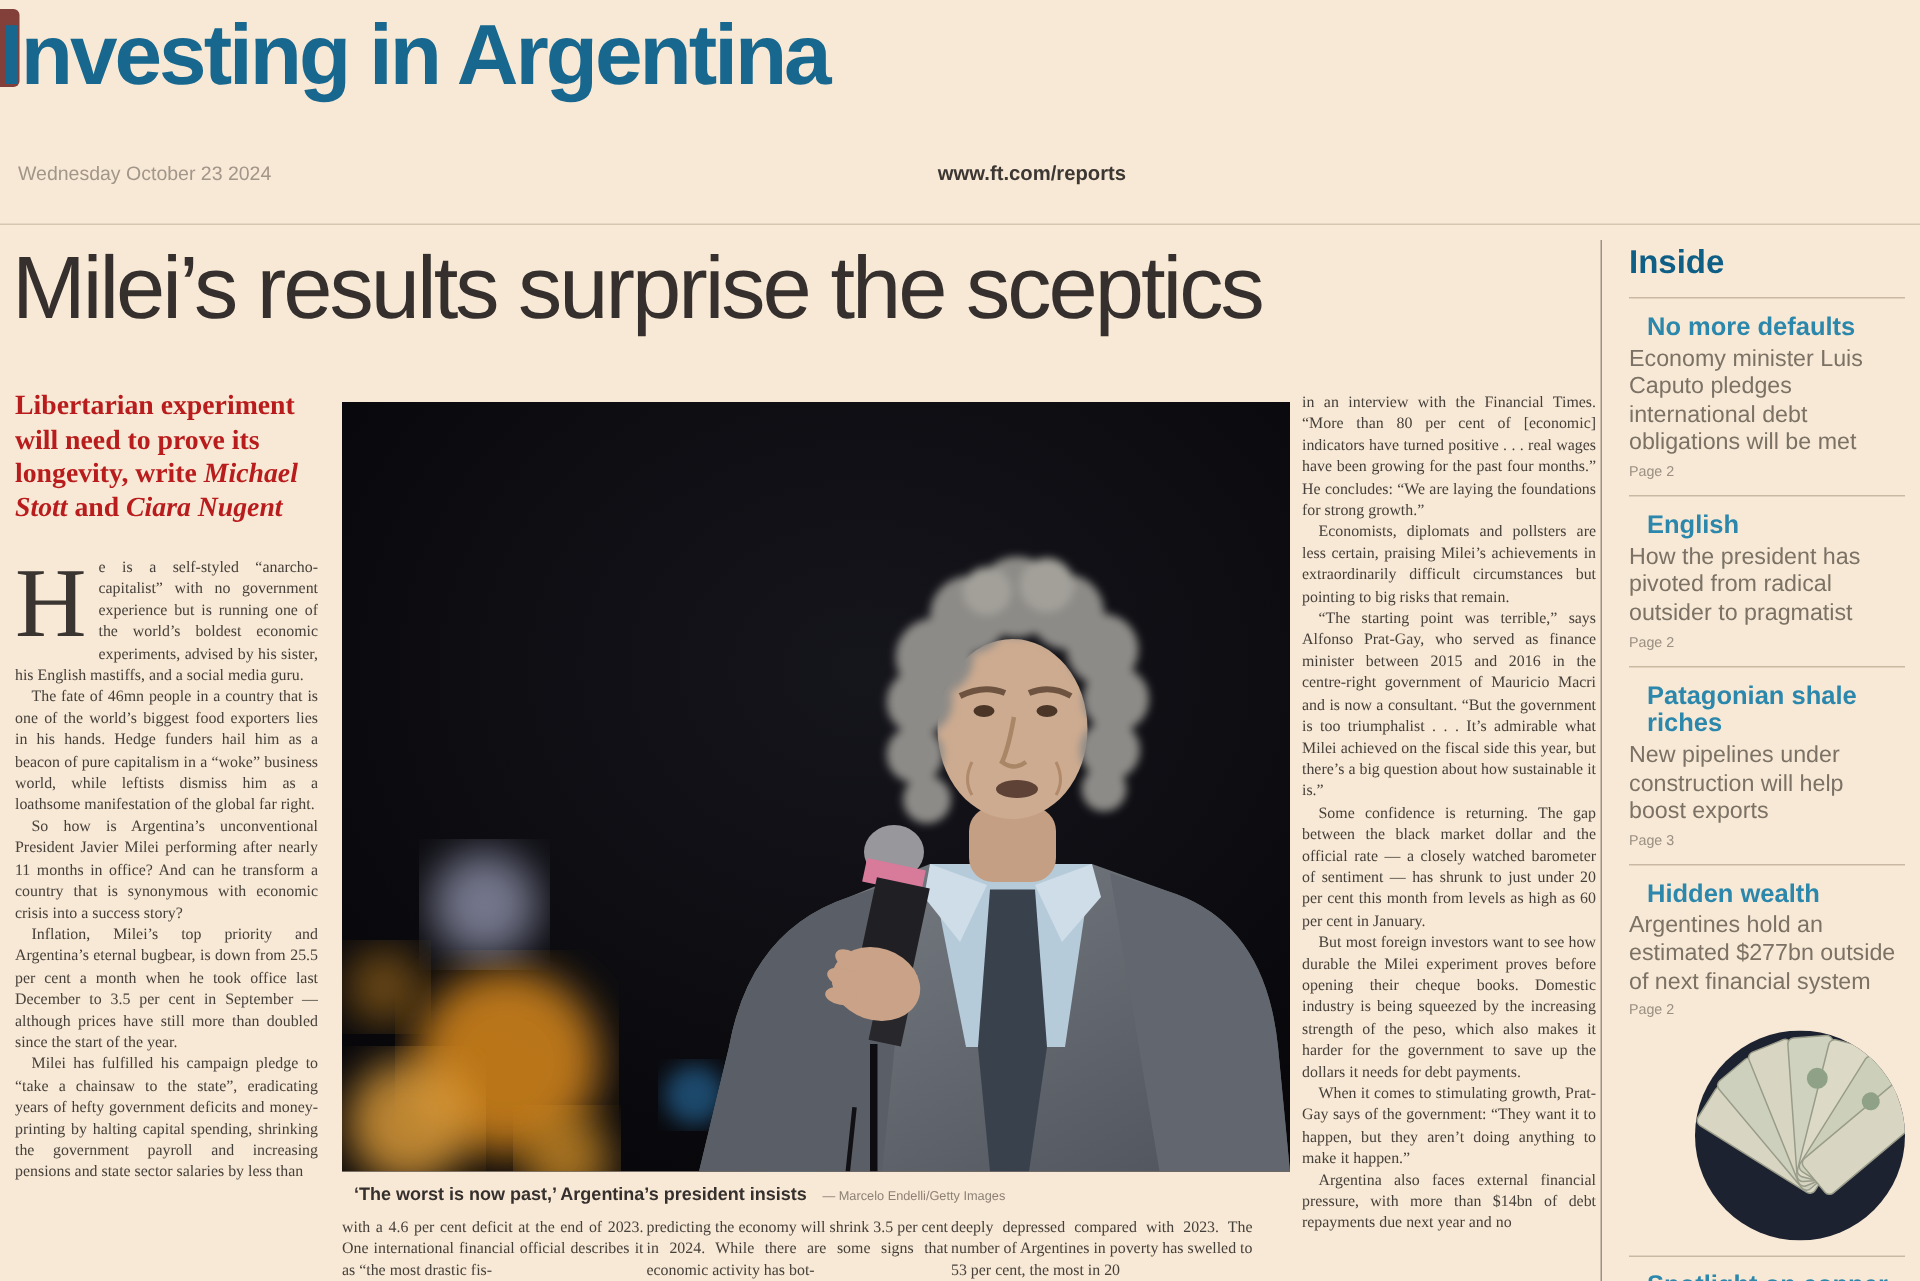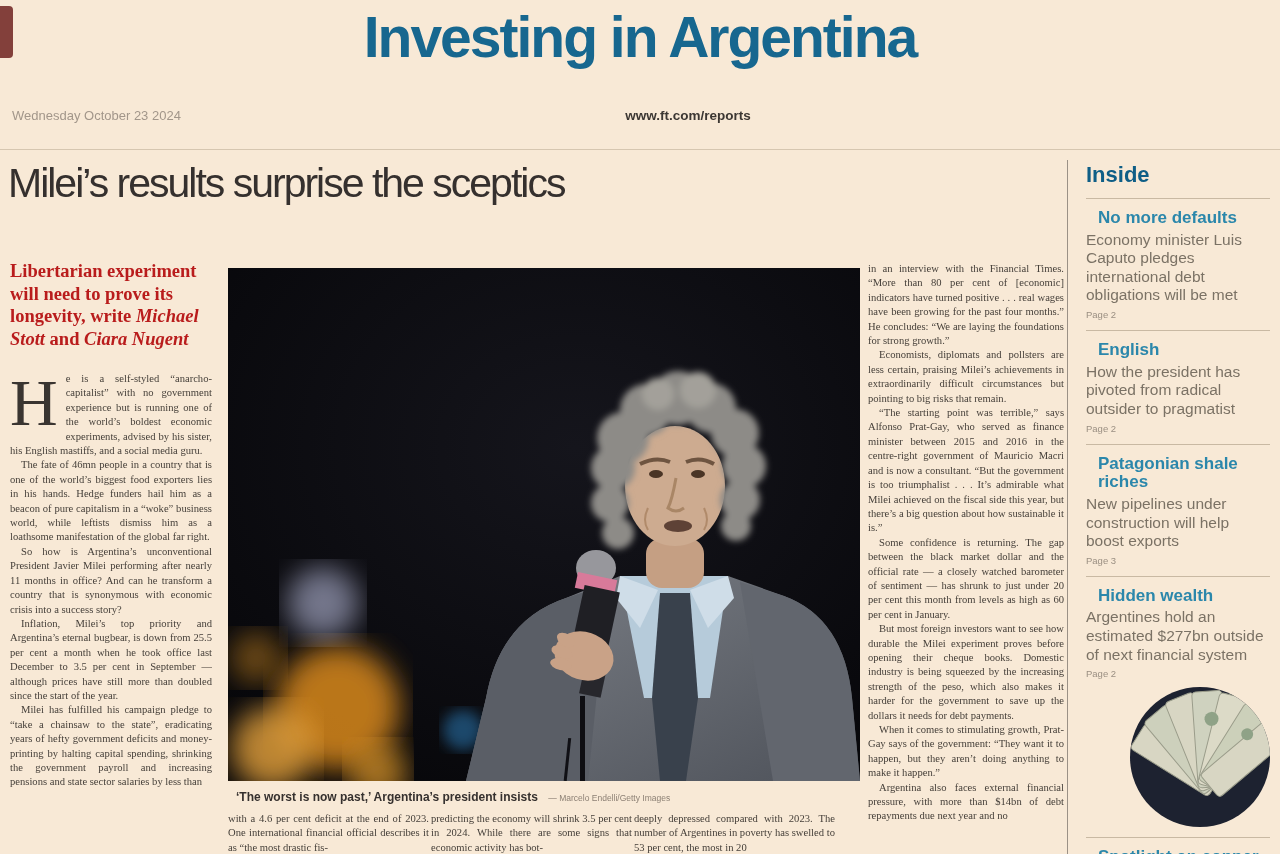--- a/index.html
+++ b/index.html
@@ -4,40 +4,40 @@
 <style>
   html,body{margin:0;padding:0;}
   body{
     width:1280px;height:854px;position:relative;overflow:hidden;
     background:#f8e9d6;
     font-family:"Liberation Serif", serif;
     color:#46403a;
   }
   
   .masthead-title{
-    position:absolute;top:4px;left:0;width:1280px;text-align:center;
+    position:absolute;top:4px;left:0;width:1280px;
     font-family:"Liberation Sans", sans-serif;font-weight:800;
     font-size:57px;letter-spacing:-2px;color:#17678f;
   }
   .dateline{
     position:absolute;top:108px;left:12px;
     font-family:"Liberation Sans", sans-serif;font-size:13px;color:#a2968a;
   }
   .report-url{
     position:absolute;top:108px;left:0;width:1280px;text-align:center;
     font-family:"Liberation Sans", sans-serif;font-weight:700;font-size:13.5px;color:#3c3733;padding-left:48px;
   }
   .top-rule{position:absolute;top:149px;left:0;width:1280px;height:1px;background:#d6c6b0;}
   .scan-mark{position:absolute;top:6px;left:0;width:13px;height:52px;background:#6e2220;border-radius:0 4px 4px 0;opacity:.85;}
 
   
   .headline{
     position:absolute;top:162px;left:8px;width:1050px;
     font-family:"Liberation Sans", sans-serif;font-weight:300;
-    font-size:41px;letter-spacing:-2px;color:#35302e;line-height:1.05;
+    font-size:59px;letter-spacing:-2px;color:#35302e;line-height:1.05;
     white-space:nowrap;
   }
   .standfirst{
     position:absolute;top:260px;left:10px;width:202px;
     font-family:"Liberation Serif", serif;font-weight:700;
     font-size:18.5px;line-height:1.22;color:#b91c1c;
   }
   .standfirst .auth{font-style:italic;}
 
   

